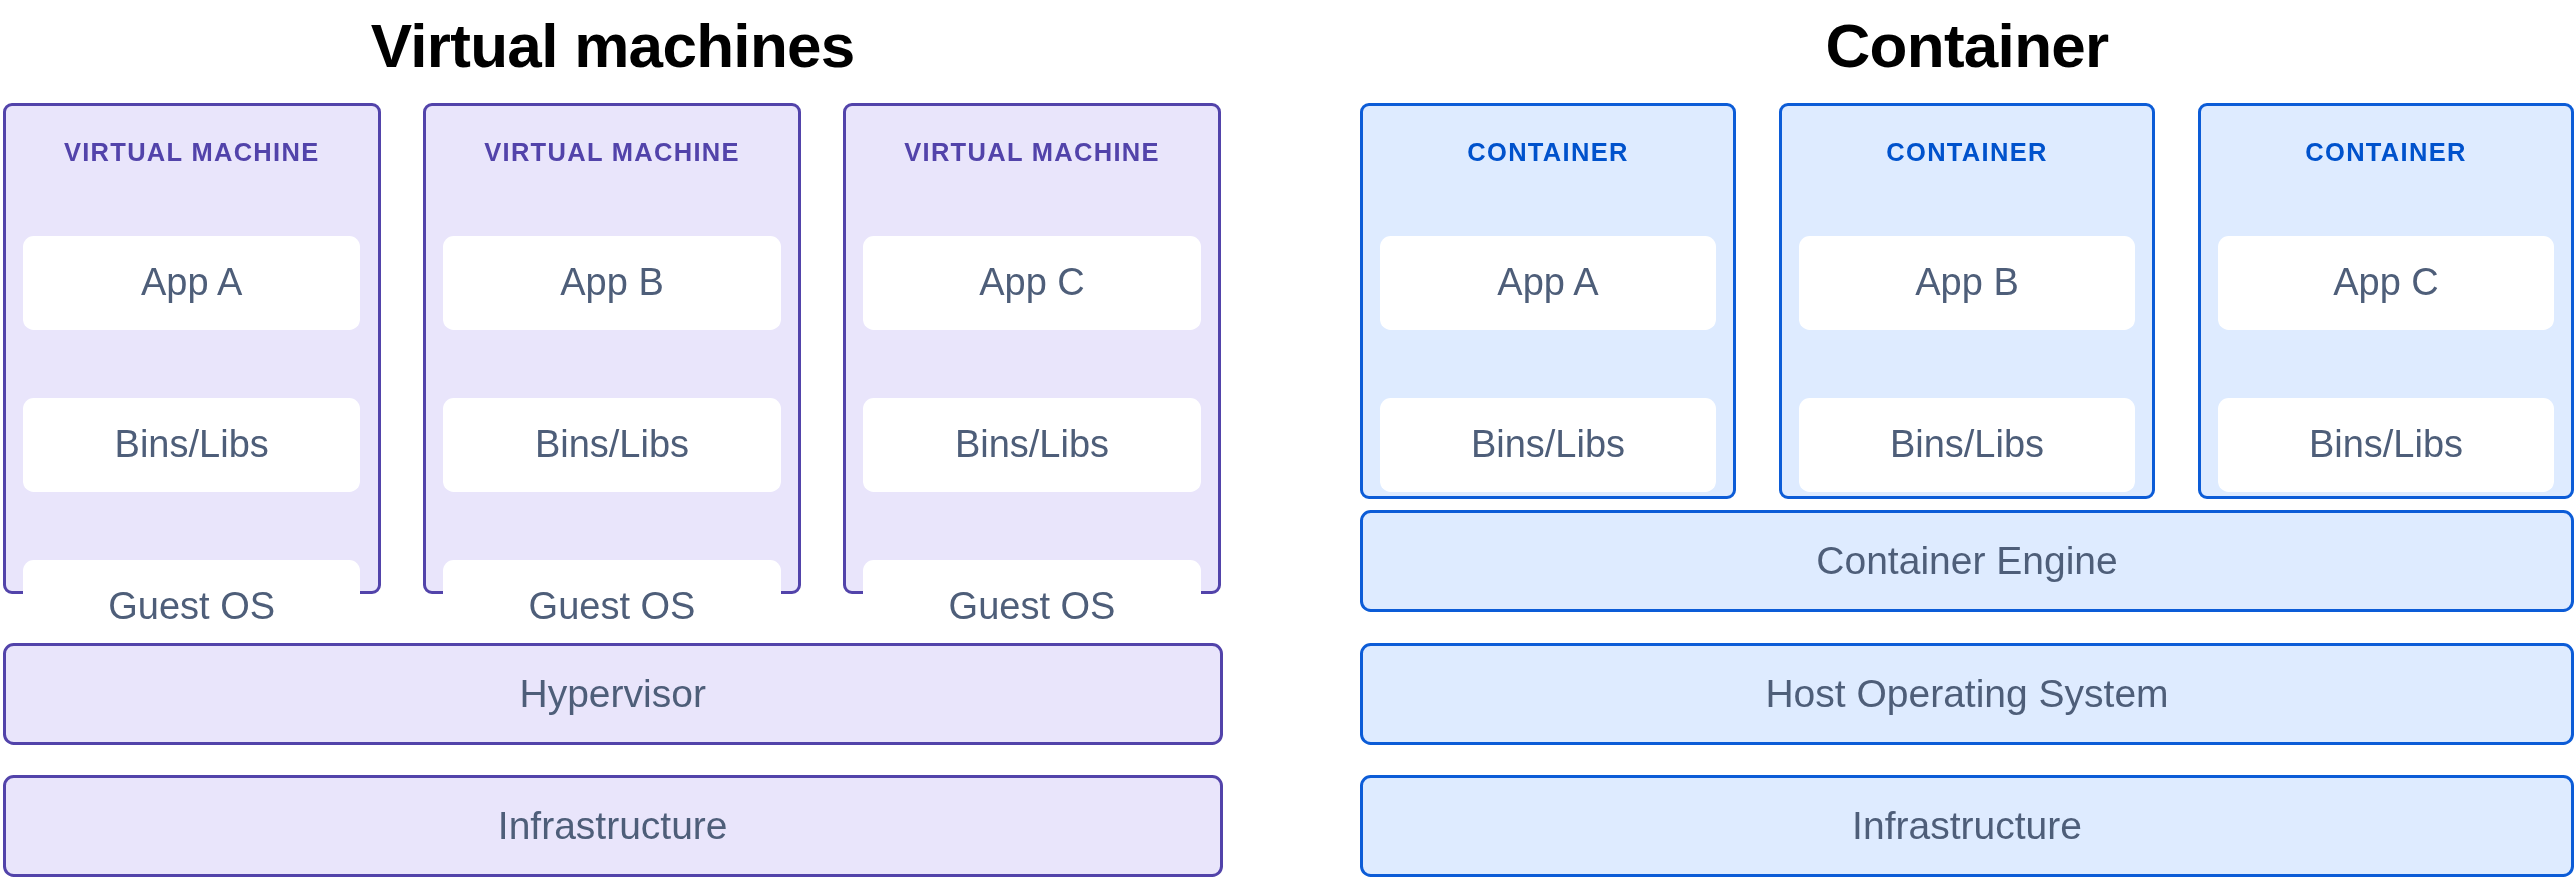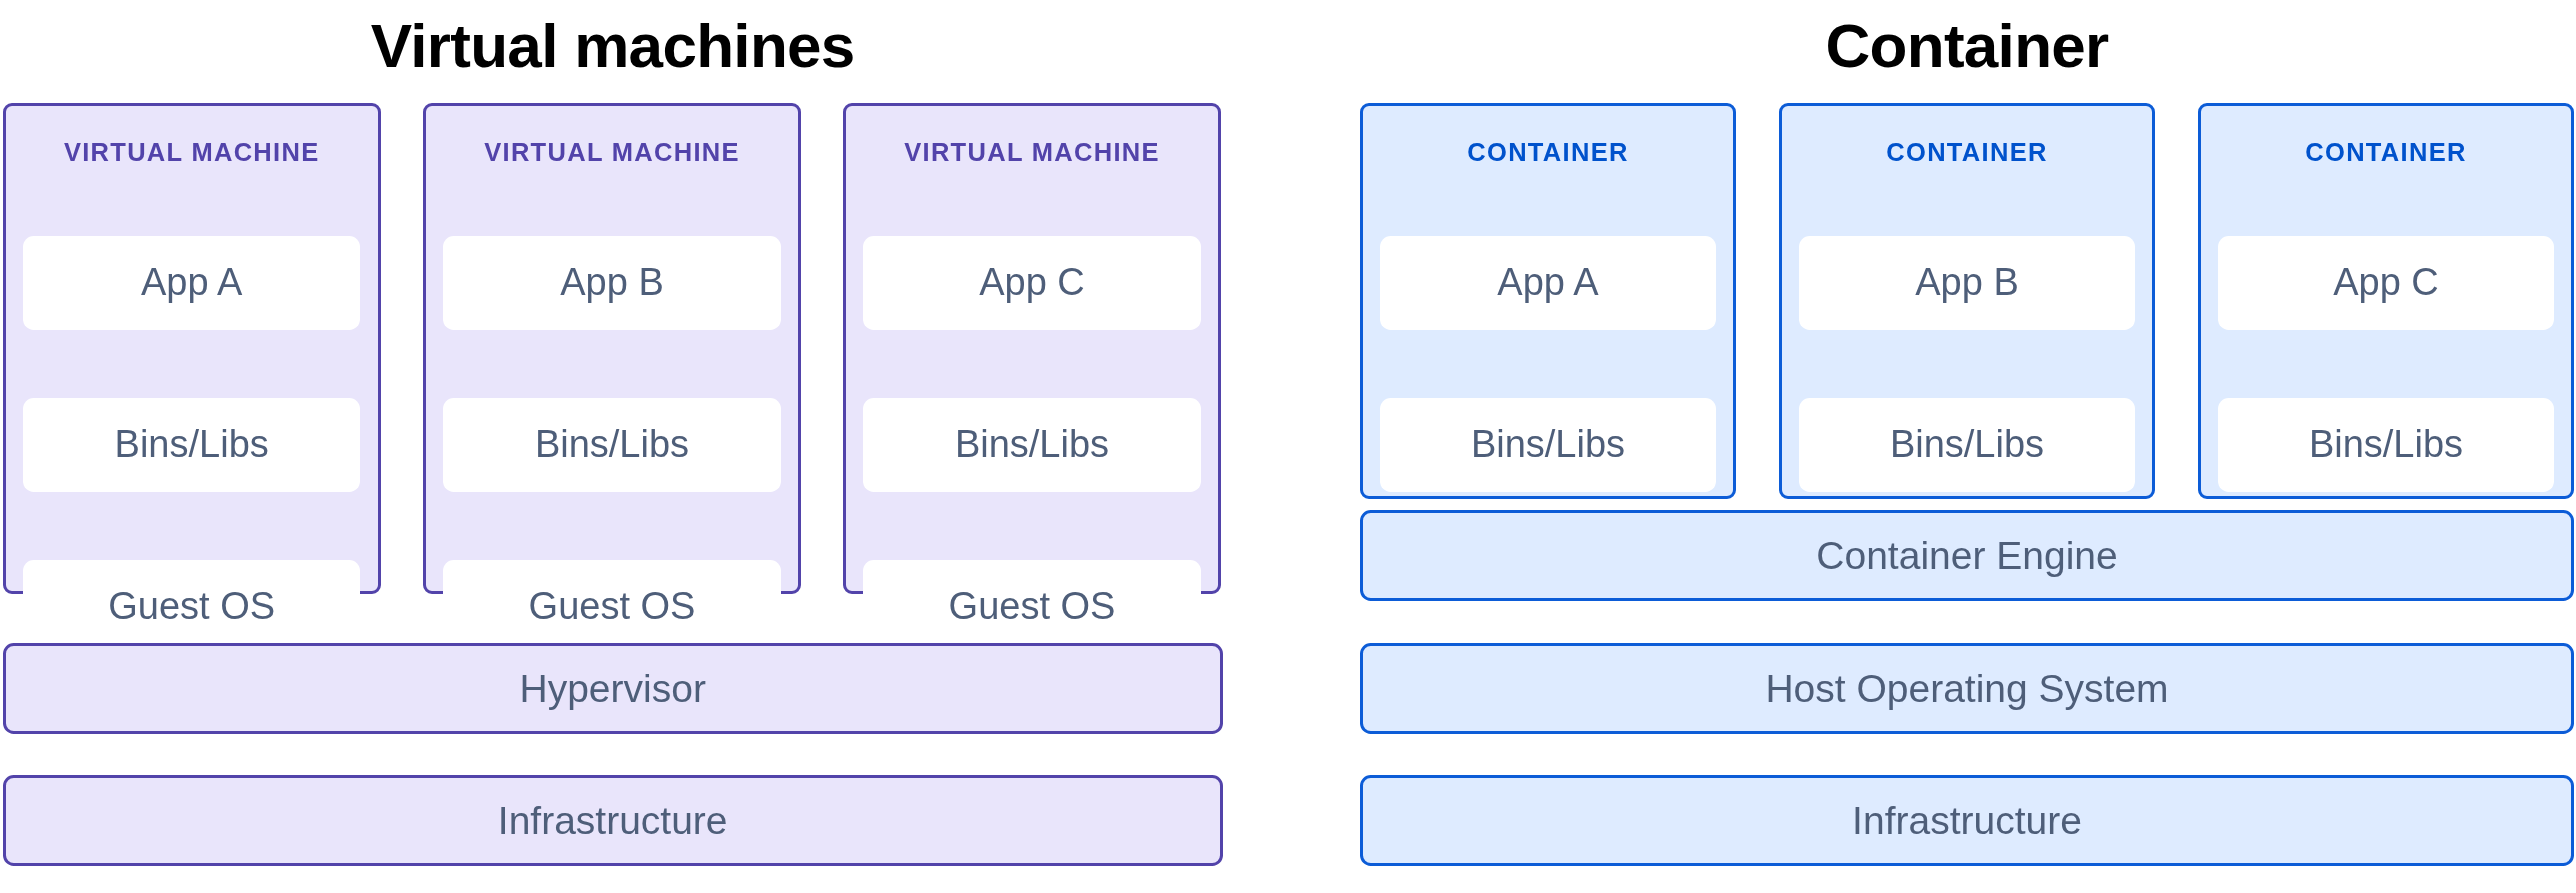--- a/index.html
+++ b/index.html
@@ -44,21 +44,21 @@
     flex:0 0 auto;
     height:94px;margin-top:68px;
     background:var(--box-fill,#fff);
     border-radius:10.7px;
     display:flex;align-items:center;justify-content:center;
     font-size:38px;font-weight:500;
     color:var(--label,#4E5E79);
   }
   .card-header + .layer-box{}
   .bar{
-    position:absolute;height:91px;
+    position:absolute;height:102px;
     box-sizing:border-box;
     border:3.4px solid;border-radius:10.7px;
     display:flex;align-items:center;justify-content:center;
     font-size:39px;font-weight:500;
     color:var(--label,#4E5E79);
   }
   .bar.vm-bar{
     left:2.7px;width:1220px;
     background:var(--vm-fill,#E9E5FB);
     border-color:var(--vm-border,#5243AA);

